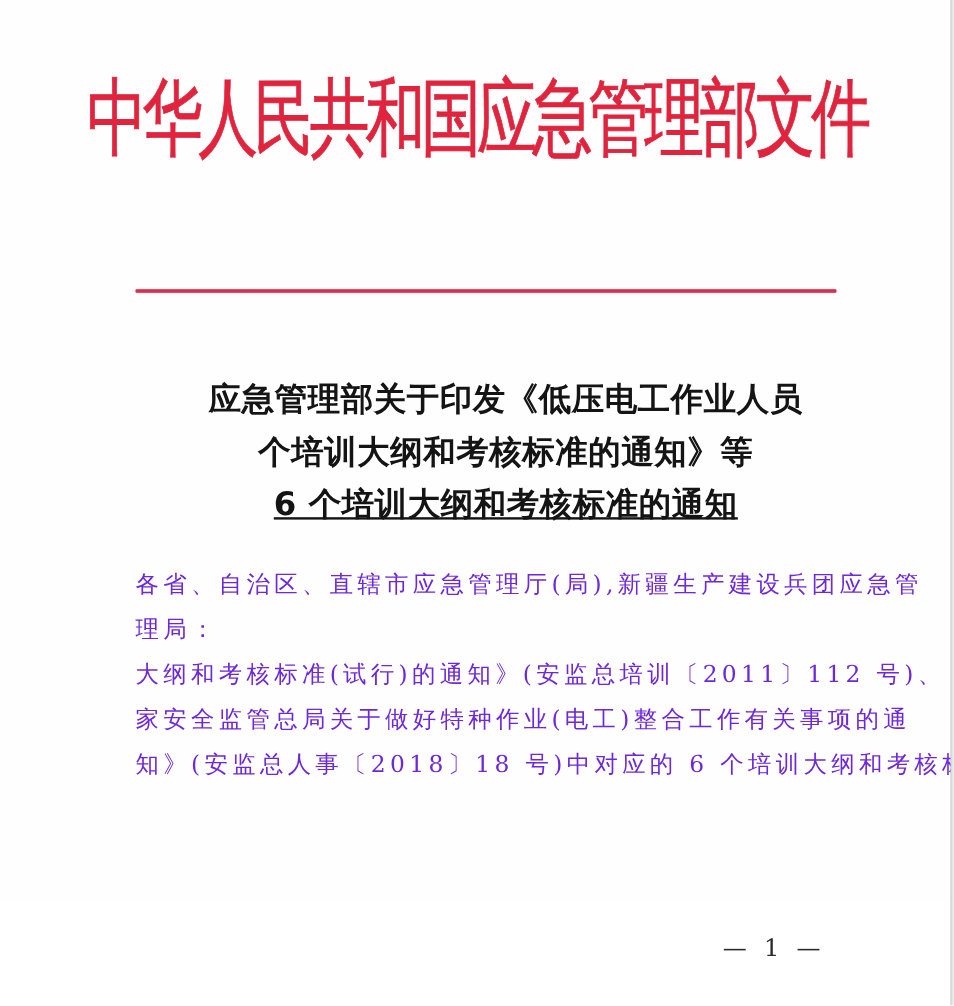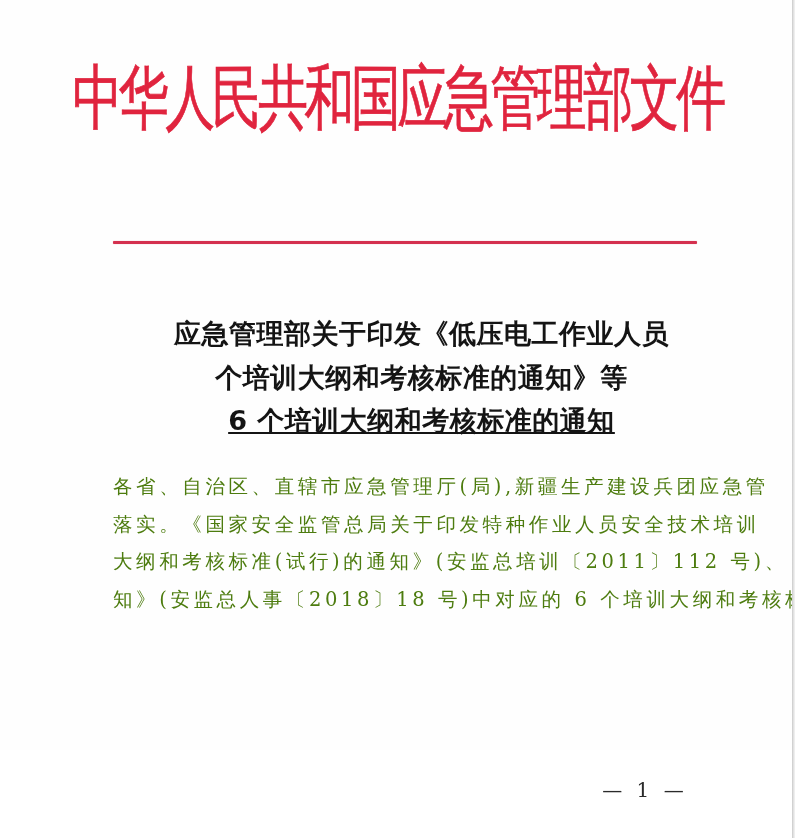--- a/index.html
+++ b/index.html
@@ -81,21 +81,21 @@
       text-decoration: underline;
     }
     .body-text {
       position: absolute;
       left: 113px;
       top: 468px;
       width: 590px;
       font-family: "DejaVu Serif", "Liberation Serif", serif;
       font-size: 19.5px;
       line-height: 37.6px;
-      color: #4d7c0f;
+      color: #6d28d9;
       letter-spacing: 3.6px;
     }
     .body-text .line {
       display: block;
       white-space: nowrap;
       height: 37.6px;
     }
     .body-text .indent {
       padding-left: 38px;
     }
@@ -123,21 +123,22 @@
   <div class="red-rule"></div>
 
   <div class="title">
     <span class="title-line l1">应急管理部关于印发《低压电工作业人员</span>
     <span class="title-line l2">个培训大纲和考核标准的通知》等</span>
     <span class="title-line l3">6 个培训大纲和考核标准的通知</span>
   </div>
 
   <div class="body-text">
     <span class="line">各省、自治区、直辖市应急管理厅(局),新疆生产建设兵团应急管</span>
-    <span class="line">落实。《国家安全监管总局关于印发特种作业人员安全技术培训</span>
+    <span class="line">理局：</span>
     <span class="line">大纲和考核标准(试行)的通知》(安监总培训〔2011〕112 号)、《国</span>
+    <span class="line">家安全监管总局关于做好特种作业(电工)整合工作有关事项的通</span>
     <span class="line">知》(安监总人事〔2018〕18 号)中对应的 6 个培训大纲和考核标准</span>
   </div>
 
   <div class="page-number">— 1 —</div>
 </div>
 
 <div class="page-edge"></div>
 
 </body></html>

